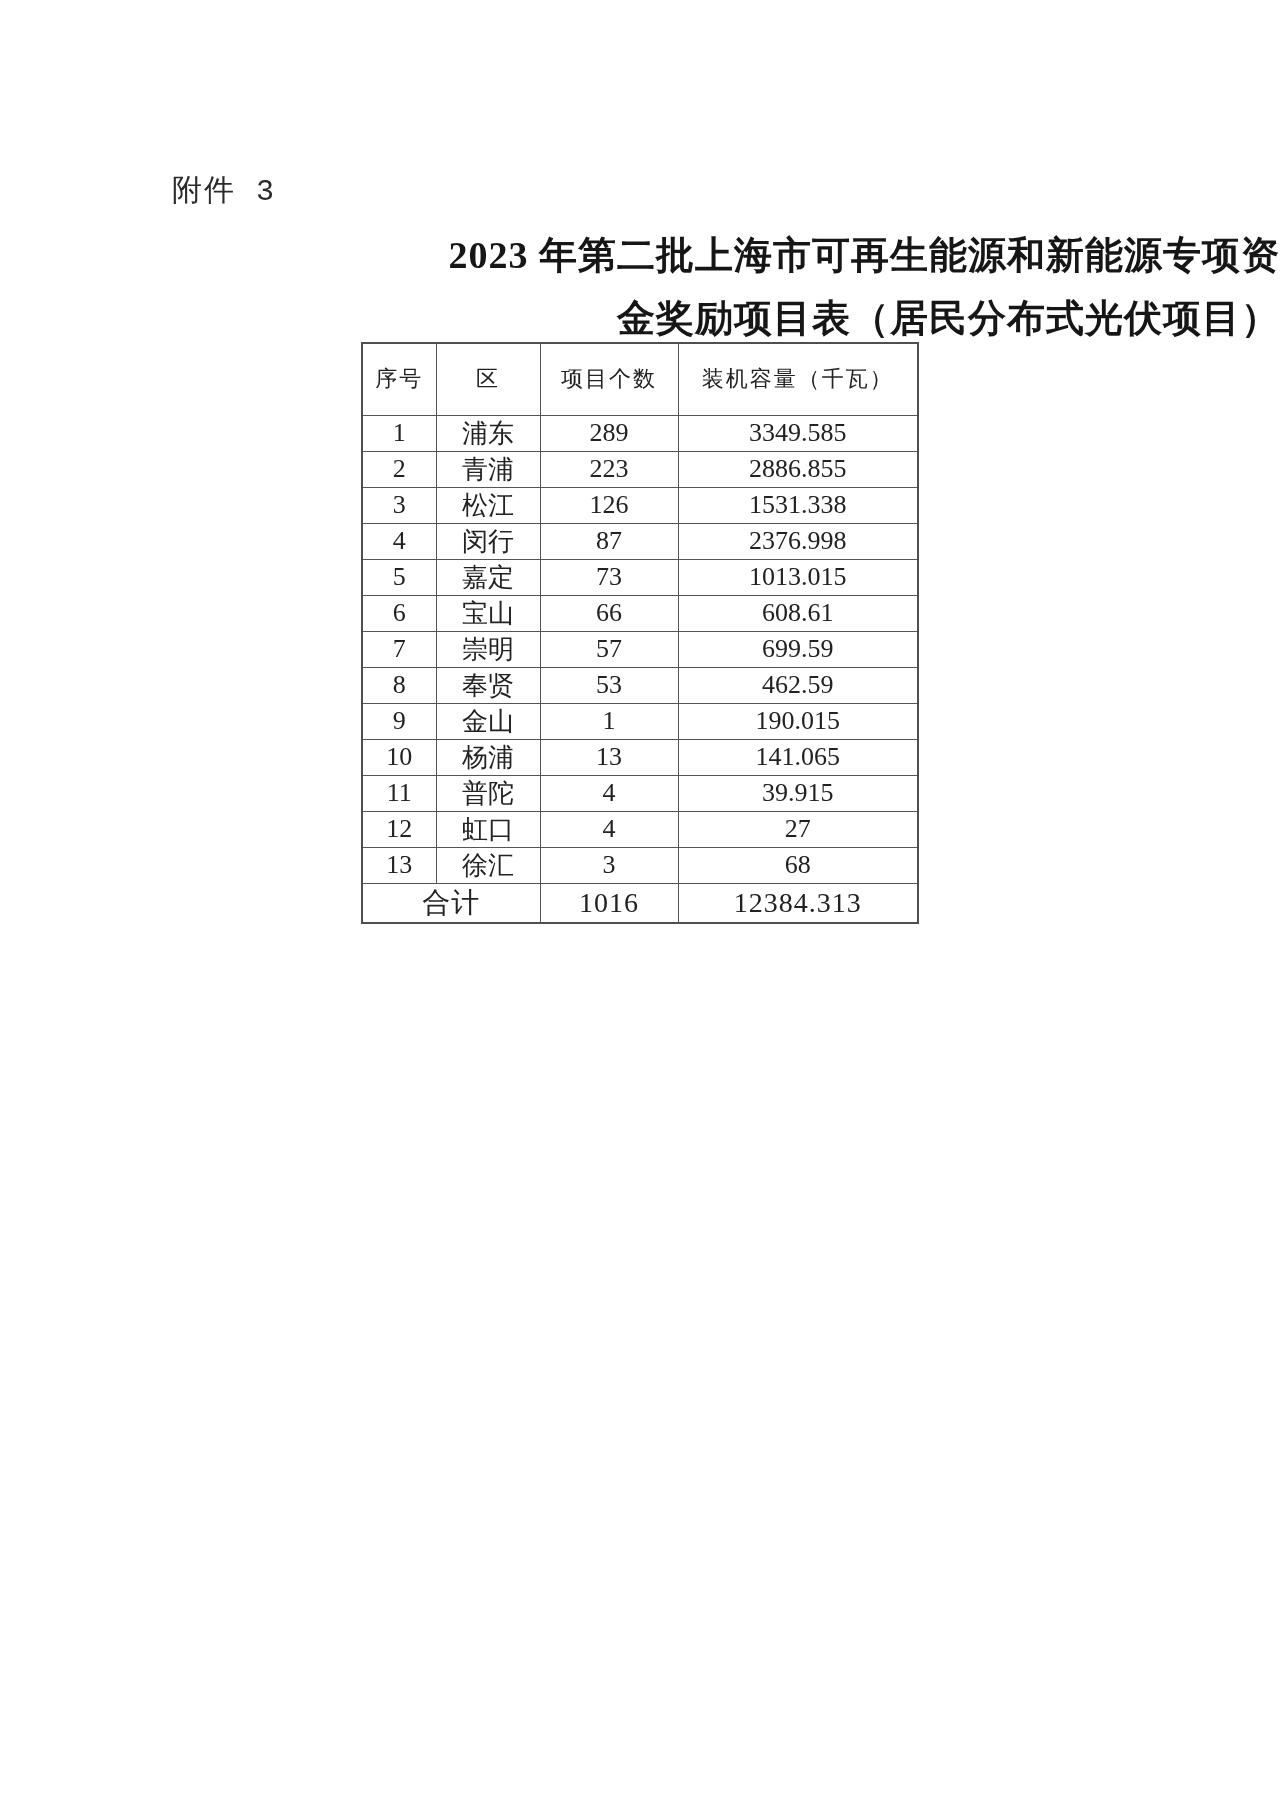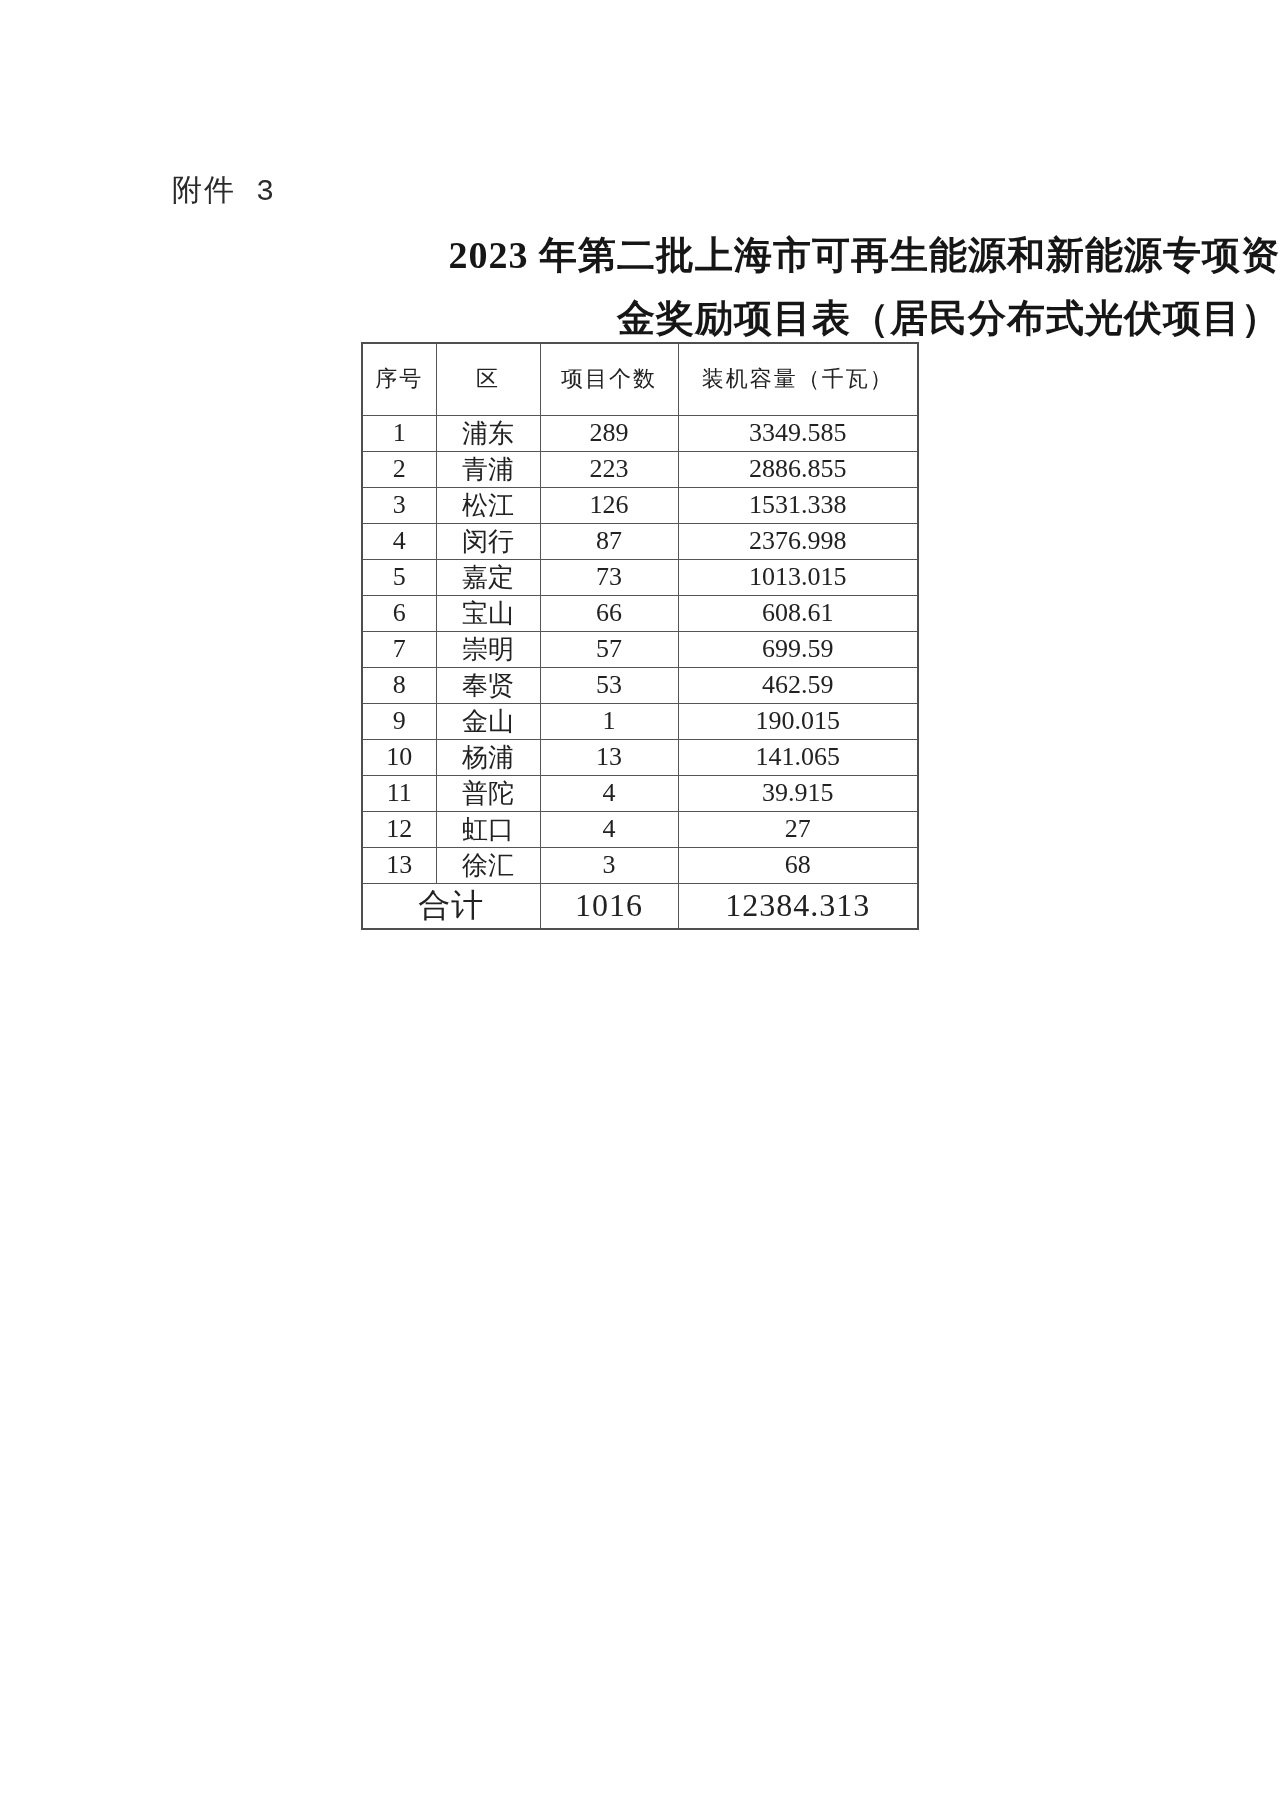--- a/index.html
+++ b/index.html
@@ -62,21 +62,21 @@
     font-size: 22px;
     font-weight: normal;
     letter-spacing: 2px;
   }
   .award-table tbody td {
     height: 35px;
     font-size: 26px;
   }
   .award-table tfoot td {
     height: 38px;
-    font-size: 32px;
+    font-size: 28px;
     letter-spacing: 1px;
     margin-top: 44px;
   }
   col.c-serial   { width: 74px;  }
   col.c-district { width: 104px; }
   col.c-count    { width: 138px; }
   col.c-capacity { width: 240px; }
 </style>
 </head>
 <body>

